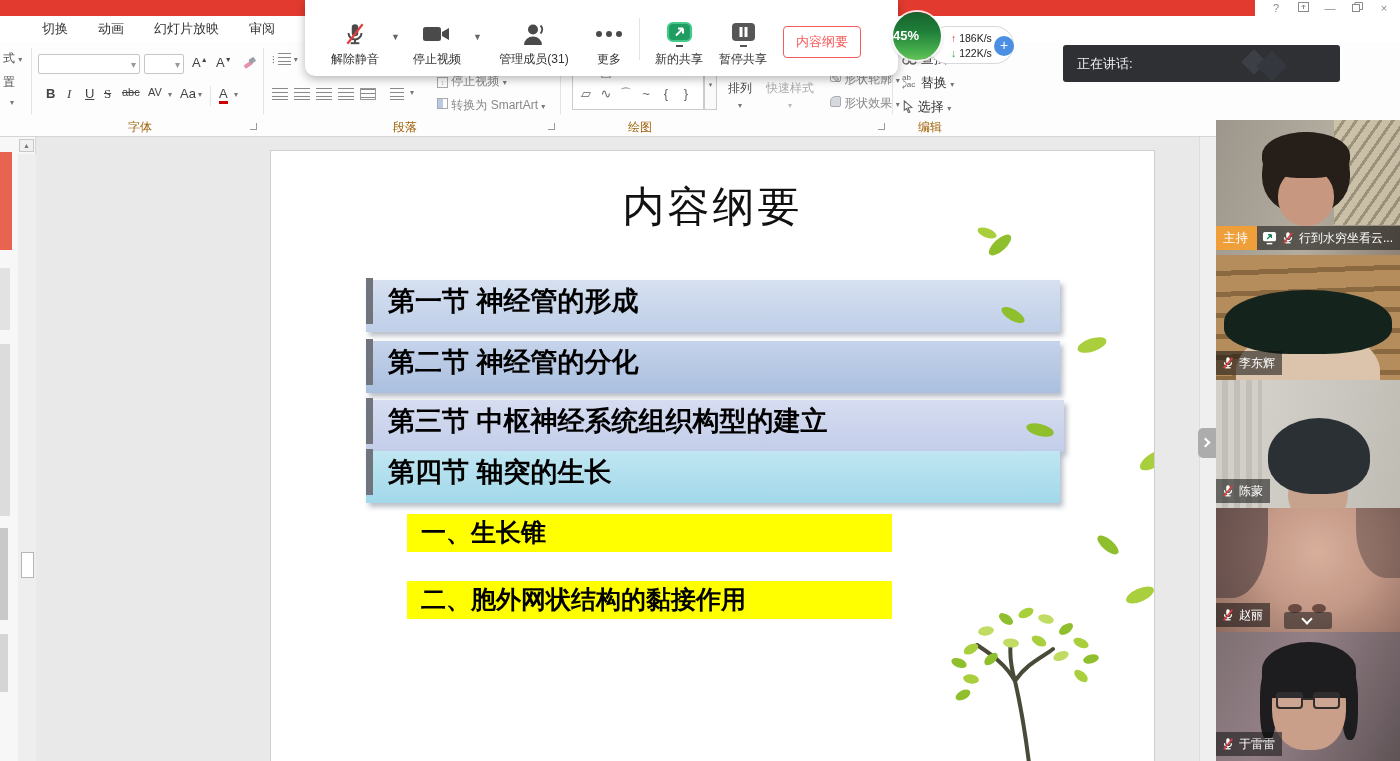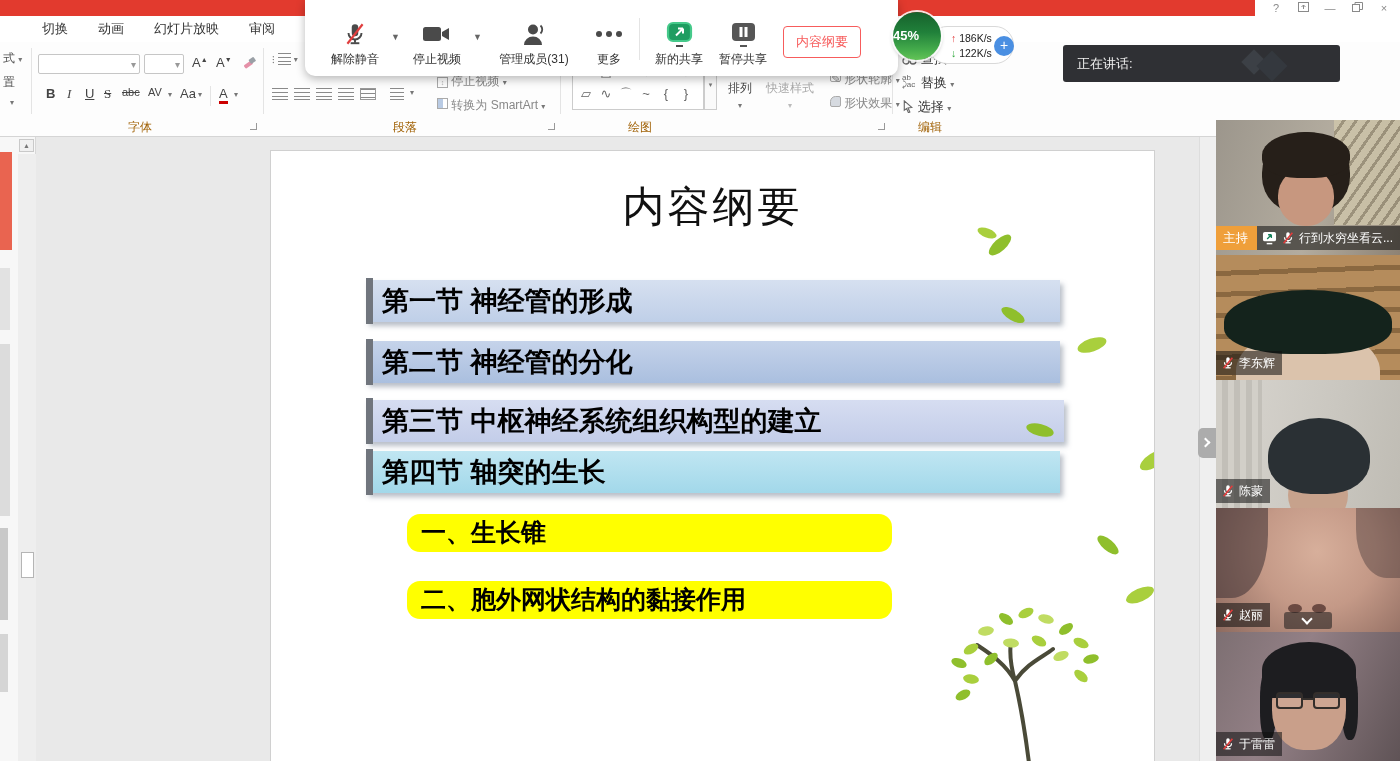--- a/index.html
+++ b/index.html
@@ -30,27 +30,27 @@
   .sbtrack { left:18px; top:154px; width:18px; height:607px; background:#eeeeee; }
   .sbthumb { left:21px; top:552px; width:13px; height:26px; background:#fff; border:1px solid #b5b5b5; }
   .canvas { left:36px; top:137px; width:1163px; height:624px; background:#e9e9e9; }
   .rscroll { left:1199px; top:137px; width:17px; height:624px; background:#efefef; border-left:1px solid #ddd; }
   .handle { left:1198px; top:428px; width:18px; height:30px; background:#acacac; border-radius:5px 0 0 5px; z-index:9; }
   .handle i { position:absolute; left:4px; top:11px; width:7px; height:7px; border-top:2px solid #fff; border-right:2px solid #fff; transform:rotate(45deg); }
 
   
   .page { left:271px; top:151px; width:883px; height:620px; background:#fff; box-shadow:0 0 0 1px #d0d0d0; }
   .stitle { top:28px; width:100%; text-align:center; font-size:42px; color:#111; letter-spacing:3px; }
-  .sbar { left:95px; width:694px; height:42px; box-shadow:3px 4px 5px rgba(100,112,134,.45); font-size:27px; font-weight:600; color:#000; line-height:42px; padding-left:16px; white-space:nowrap; }
+  .sbar { left:95px; width:694px; height:52px; box-shadow:3px 4px 5px rgba(100,112,134,.45); font-size:27px; font-weight:600; color:#000; line-height:42px; padding-left:22px; white-space:nowrap; }
   .sbar .strip { position:absolute; left:0; top:-2px; width:7px; height:46px; background:#70757d; }
   .b1 { top:129px; background:linear-gradient(180deg,#d6e0f0,#bfcfe8); }
   .b2 { top:190px; background:linear-gradient(180deg,#c5d3ea,#aabfdf); }
   .b3 { top:249px; width:698px; background:linear-gradient(180deg,#d6ddf1,#c3cde9); }
   .b4 { top:300px; background:linear-gradient(180deg,#c0e6f2,#a2d8ea); }
-  .hl { left:136px; width:485px; height:38px; background:#ffff00; font-family:"Liberation Serif", serif; font-weight:bold; font-size:25px; line-height:38px; padding-left:14px; color:#000; white-space:nowrap;border-radius:13px; }
+  .hl { left:136px; width:485px; height:38px; background:#ffff00; font-family:"Liberation Serif", serif; font-weight:bold; font-size:25px; line-height:38px; padding-left:14px; color:#000; white-space:nowrap; }
   .h1 { top:363px; } .h2 { top:430px; }
 
   
   .mtoolbar { left:305px; top:0; width:593px; height:76px; background:#fff; border-radius:0 0 10px 10px; box-shadow:0 3px 10px rgba(0,0,0,.28); z-index:10; }
   .minfo { top:1px; width:100%; text-align:center; font-size:13px; color:#1a1a1a; }
   .mbtn { top:20px; text-align:center; cursor:pointer; }
   .mbtn .lab { margin-top:3px; font-size:12px; color:#333; white-space:nowrap; }
   .mbtn .ic { height:28px; display:flex; align-items:center; justify-content:center; }
   .mcaret { font-size:9px; color:#666; top:32px; }
   .endshare { left:478px; top:26px; width:78px; height:32px; border:1px solid #f75c5c; border-radius:4px; color:#f75c5c; font-size:13px; text-align:center; line-height:30px; background:#fff; cursor:pointer; }

